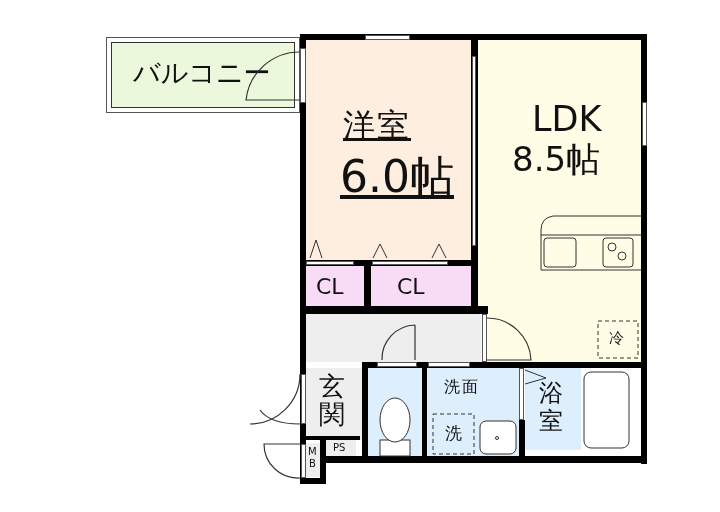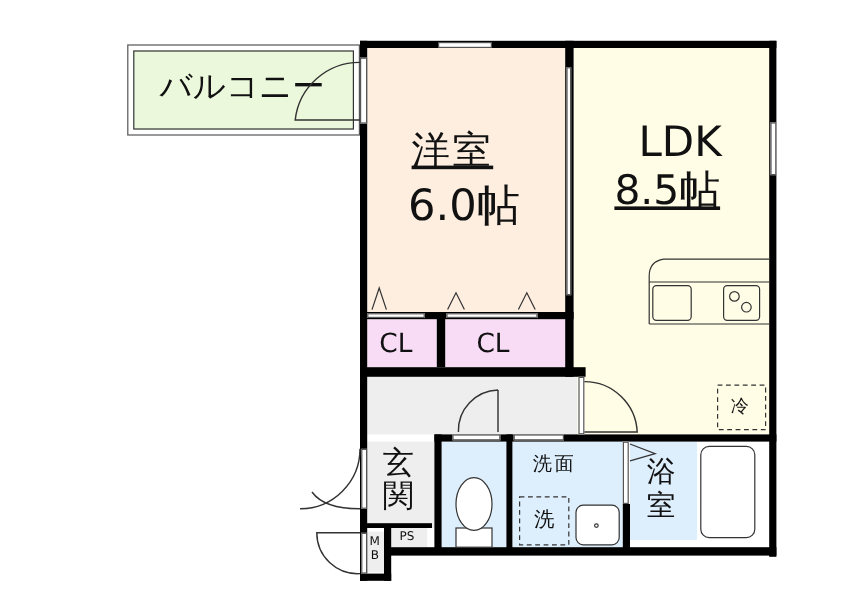--- a/index.html
+++ b/index.html
@@ -86,23 +86,23 @@
 
   <rect x="380" y="440" width="30" height="16" fill="#fff" stroke="#333"></rect>
   <ellipse cx="395" cy="420" rx="15" ry="22" fill="#fff" stroke="#333"></ellipse>
 
   <rect x="584" y="372" width="45" height="76" rx="7" fill="#fff" stroke="#333"></rect>
 
   <path d="M 525 370 L 546 378 L 525 384" fill="none" stroke="#333"></path>
 </svg>
 
 <div class="room-label" style="left:343px;top:108px;font-size:32px;letter-spacing:2px;text-decoration:underline;">洋室</div>
-<div class="room-label" style="left:340px;top:152px;font-size:36px;">6.0帖</div>
+<div class="room-label" style="left:340px;top:152px;font-size:44px;text-decoration:underline;">6.0帖</div>
 <div class="room-label" style="left:532px;top:100px;font-size:35px;">LDK</div>
-<div class="room-label" style="left:512px;top:140px;font-size:34px;text-decoration:underline;">8.5帖</div>
+<div class="room-label" style="left:512px;top:140px;font-size:34px;">8.5帖</div>
 <div class="room-label" style="left:316px;top:275px;font-size:22px;">CL</div>
 <div class="room-label" style="left:397px;top:275px;font-size:22px;">CL</div>
 <div class="room-label" style="left:609px;top:330px;font-size:15px;">冷</div>
 <div class="room-label" style="left:319px;top:372px;font-size:26px;">玄</div>
 <div class="room-label" style="left:319px;top:400px;font-size:26px;">関</div>
 <div class="room-label" style="left:444px;top:378px;font-size:16px;letter-spacing:2px;">洗面</div>
 <div class="room-label" style="left:445px;top:424px;font-size:17px;">洗</div>
 <div class="room-label" style="left:539px;top:380px;font-size:24px;">浴</div>
 <div class="room-label" style="left:539px;top:408px;font-size:24px;">室</div>
 <div class="room-label" style="left:333px;top:442px;font-size:10px;">PS</div>

